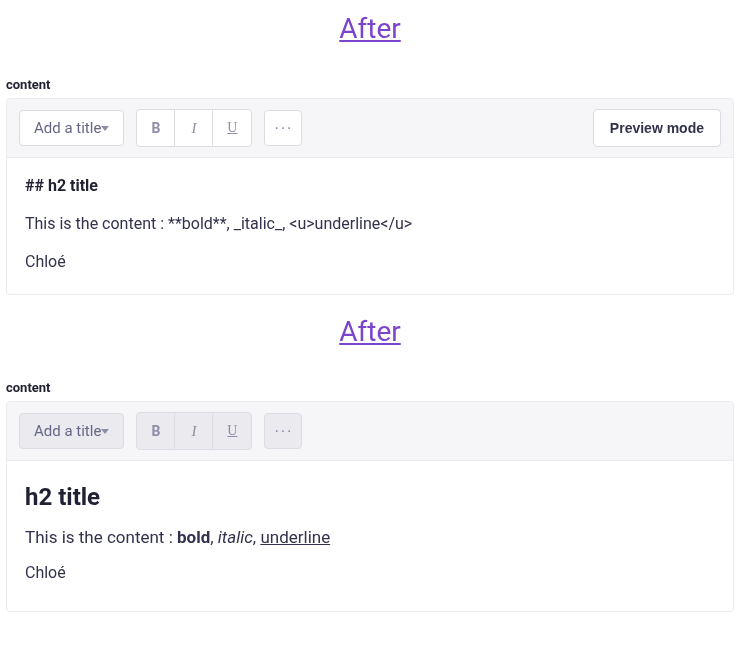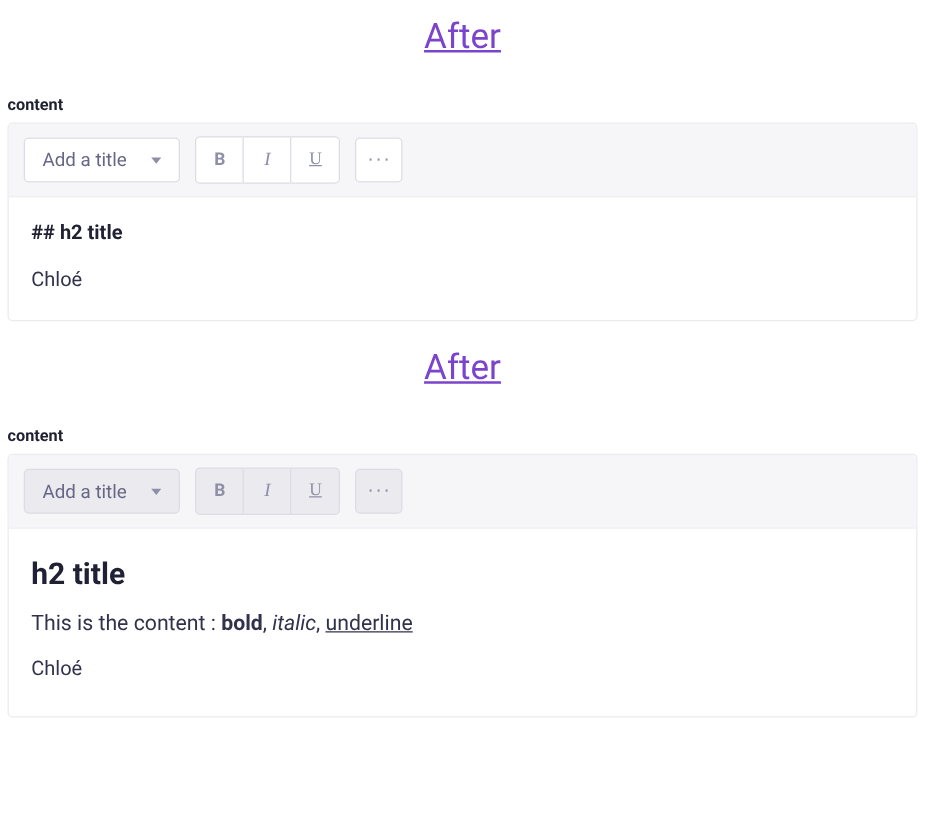--- a/index.html
+++ b/index.html
@@ -5,21 +5,21 @@
     * { box-sizing: border-box; margin: 0; padding: 0; }
     body { font-family: -apple-system, BlinkMacSystemFont, "Segoe UI", Roboto, sans-serif; background: #fff; width: 740px; color: #32324d; }
     
     .section-header { text-align: center; font-size: 28px; color: #7b44cc; text-decoration: underline; margin: 12px 0 8px; font-weight: 400; }
     
     .field-label { font-size: 13px; font-weight: 700; color: #212134; padding: 4px 0 6px 6px; margin-top: 28px; }
     
     .editor { border: 1px solid #eaeaef; border-radius: 4px; margin: 0 6px 20px; background: #fff; }
     .toolbar { display: flex; align-items: center; gap: 12px; padding: 10px 12px; background: #f6f6f9; border-bottom: 1px solid #eaeaef; border-radius: 4px 4px 0 0; }
     
-    .dropdown { display: inline-flex; align-items: center; gap: 20px; border: 1px solid #dcdce4; background: #fff; border-radius: 4px; padding: 8px 14px; font-size: 15px; color: #666687; cursor: pointer; }
+    .dropdown { display: inline-flex; align-items: center; border: 1px solid #dcdce4; background: #fff; border-radius: 4px; padding: 8px 14px; font-size: 15px; color: #666687; cursor: pointer; }
     .dropdown.disabled { background: #eaeaef; }
     .caret { width: 0; height: 0; border-left: 4px solid transparent; border-right: 4px solid transparent; border-top: 5px solid #8e8ea9; }
     
     .btn-group { display: inline-flex; border: 1px solid #dcdce4; border-radius: 4px; background: #fff; overflow: hidden; }
     .btn-group.disabled { background: #eaeaef; }
     .fmt-btn { width: 38px; height: 36px; display: inline-flex; align-items: center; justify-content: center; border: none; background: transparent; border-right: 1px solid #dcdce4; cursor: pointer; color: #8e8ea9; font-family: Georgia, serif; }
     .fmt-btn:last-child { border-right: none; }
     .fmt-btn.bold { font-weight: 700; font-size: 14px; font-family: inherit; }
     .fmt-btn.italic { font-style: italic; font-size: 15px; }
     .fmt-btn.underline { text-decoration: underline; font-size: 14px; }
@@ -58,23 +58,25 @@
     </div>
     <div class="btn-group">
       <button class="fmt-btn bold">B</button>
       <button class="fmt-btn italic">I</button>
       <button class="fmt-btn underline">U</button>
     </div>
     <button class="more-btn">
       <span>···</span>
     </button>
     <div class="spacer"></div>
+    <button class="mode-btn">Preview mode</button>
   </div>
   <div class="editor-body">
     <div class="raw-line">## h2 title</div>
+    <div class="raw-p">This is the content : **bold**, _italic_, &lt;u&gt;underline&lt;/u&gt;</div>
     <div class="raw-name">Chloé</div>
   </div>
 </div>
 
 <div class="section-header">After</div>
 <div class="field-label">content</div>
 
 <div class="editor">
   <div class="toolbar">
     <div class="dropdown disabled">

